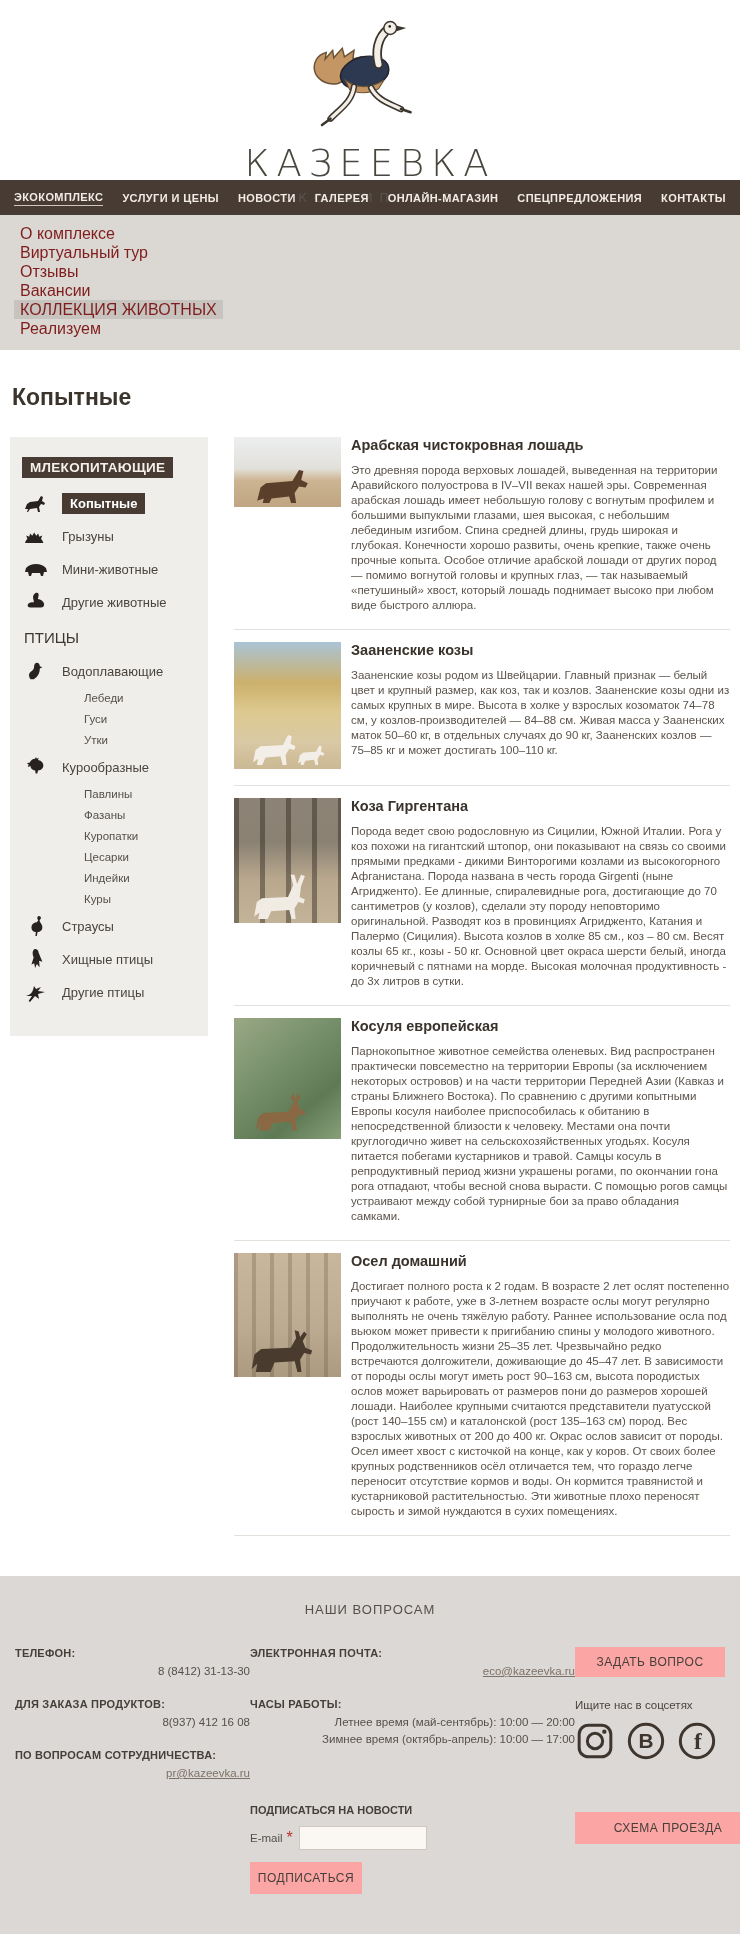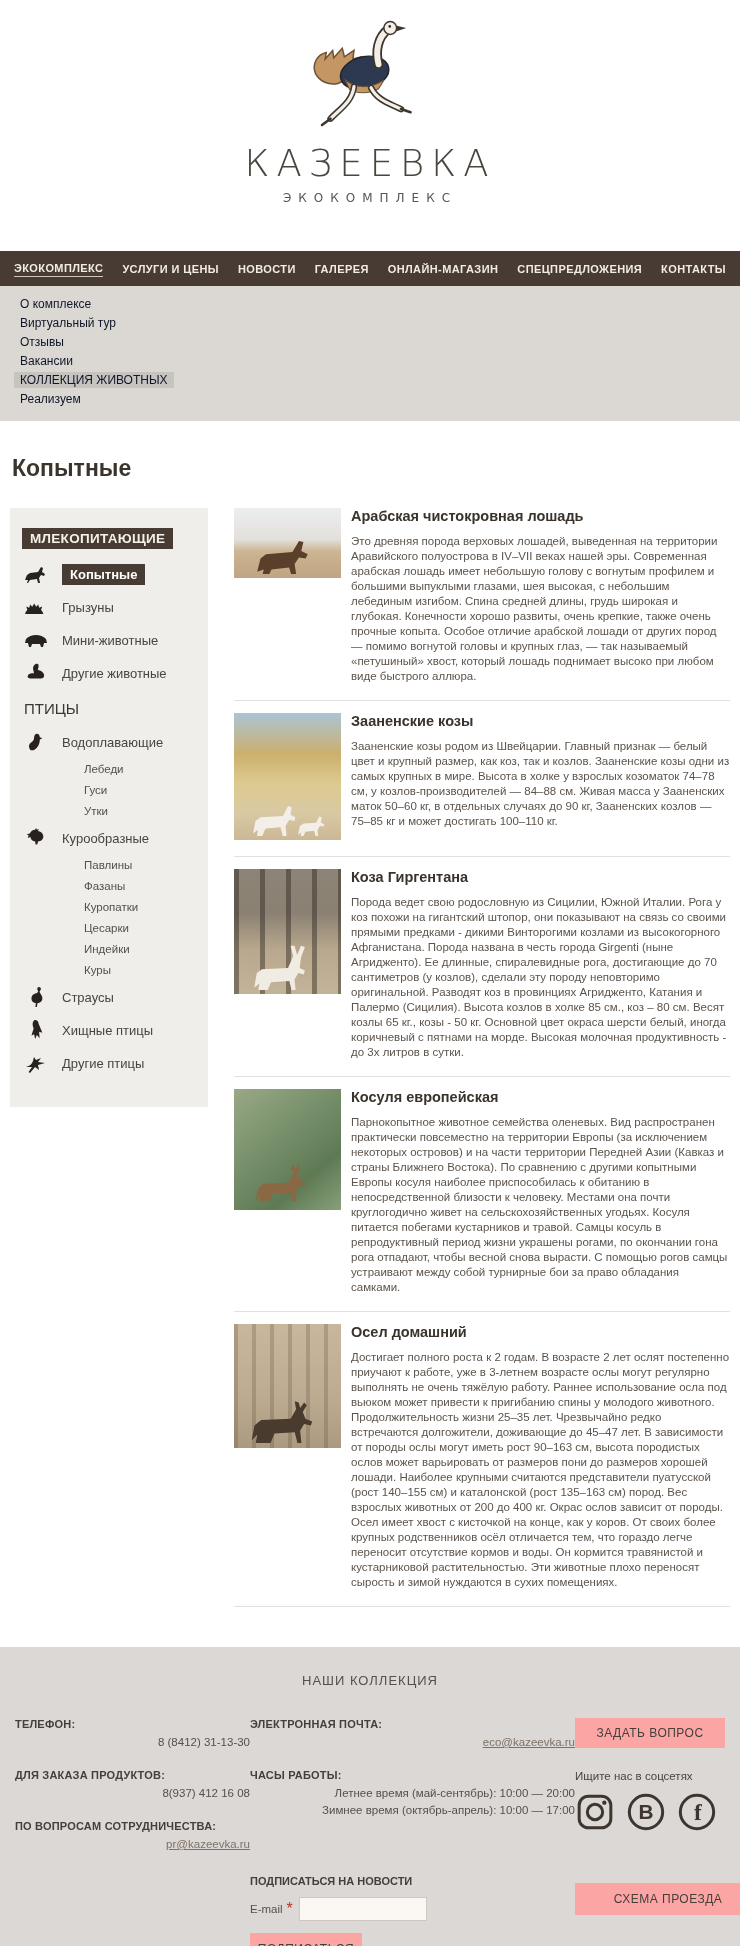--- a/index.html
+++ b/index.html
@@ -5,21 +5,21 @@
   * { box-sizing: border-box; }
   html,body { margin:0; padding:0; }
   body {
     width:740px; background:#ffffff; color:#4a443e;
     font-family:"Liberation Sans", sans-serif;
     -webkit-font-smoothing:antialiased;
   }
   a { text-decoration:none; color:inherit; cursor:pointer; }
 
   
-  .header { height:251px; text-align:center; padding-top:12px; }
+  .header { height:180px; text-align:center; padding-top:12px; }
   .logo-art { display:block; margin:0 auto; }
   .brand-name {
     font-family:"DejaVu Sans", sans-serif; font-weight:300;
     font-size:37px; letter-spacing:7px; color:#4a463f; margin-top:2px;
   }
   .brand-sub {
     font-family:"DejaVu Sans", sans-serif;
     font-size:12px; letter-spacing:7px; color:#5a544d; margin-top:6px;
   }
 
@@ -29,21 +29,21 @@
     justify-content:space-between; align-items:center; padding:0 14px;
   }
   .nav a {
     color:#f3ece5; font-size:11px; font-weight:bold; letter-spacing:.4px;
     white-space:nowrap; padding:2px 0;
   }
   .nav a.active { border-bottom:1px solid #cfc6be; }
 
   
   .submenu { background:#dbd7d3; padding:9px 0 12px 20px; }
-  .submenu .sm-item { line-height:19px; font-size:12px; color:#0f172a; }
+  .submenu .sm-item { line-height:19px; font-size:16px; color:#7f1d1d; }
   .submenu .sm-item span { padding:1px 5px 1px 0; }
   .submenu .sm-item.active span { background:#c7c3bf; padding:1px 6px; margin-left:-6px; }
 
   
   .main { padding:0 10px; }
   h1.page-title { font-size:23px; font-weight:bold; color:#3b342d; margin:34px 0 26px 2px; }
   .layout { display:flex; align-items:flex-start; }
 
   
   .sidebar { width:198px; flex-shrink:0; background:#f0eeeb; padding:20px 0 24px; }
@@ -306,21 +306,21 @@
           <h3>Осел домашний</h3>
           <p>Достигает полного роста к 2 годам. В возрасте 2 лет ослят постепенно приучают к работе, уже в 3-летнем возрасте ослы могут регулярно выполнять не очень тяжёлую работу. Раннее использование осла под вьюком может привести к пригибанию спины у молодого животного. Продолжительность жизни 25–35 лет. Чрезвычайно редко встречаются долгожители, доживающие до 45–47 лет. В зависимости от породы ослы могут иметь рост 90–163 см, высота породистых ослов может варьировать от размеров пони до размеров хорошей лошади. Наиболее крупными считаются представители пуатусской (рост 140–155 см) и каталонской (рост 135–163 см) пород. Вес взрослых животных от 200 до 400 кг. Окрас ослов зависит от породы. Осел имеет хвост с кисточкой на конце, как у коров. От своих более крупных родственников осёл отличается тем, что гораздо легче переносит отсутствие кормов и воды. Он кормится травянистой и кустарниковой растительностью. Эти животные плохо переносят сырость и зимой нуждаются в сухих помещениях.</p>
         </div>
       </article>
 
     </section>
   </div>
 </main>
 
 <footer class="footer">
-  <h4>НАШИ КОЛЛЕКЦИЯ</h4>
+  <h4>НАШИ ВОПРОСАМ</h4>
 
   <div class="fgrid">
     <div>
       <div class="fblock">
         <div class="flabel">ТЕЛЕФОН:</div>
         <div class="fval">8 (8412) 31-13-30</div>
       </div>
       <div class="fblock">
         <div class="flabel">ДЛЯ ЗАКАЗА ПРОДУКТОВ:</div>
         <div class="fval">8(937) 412 16 08</div>

